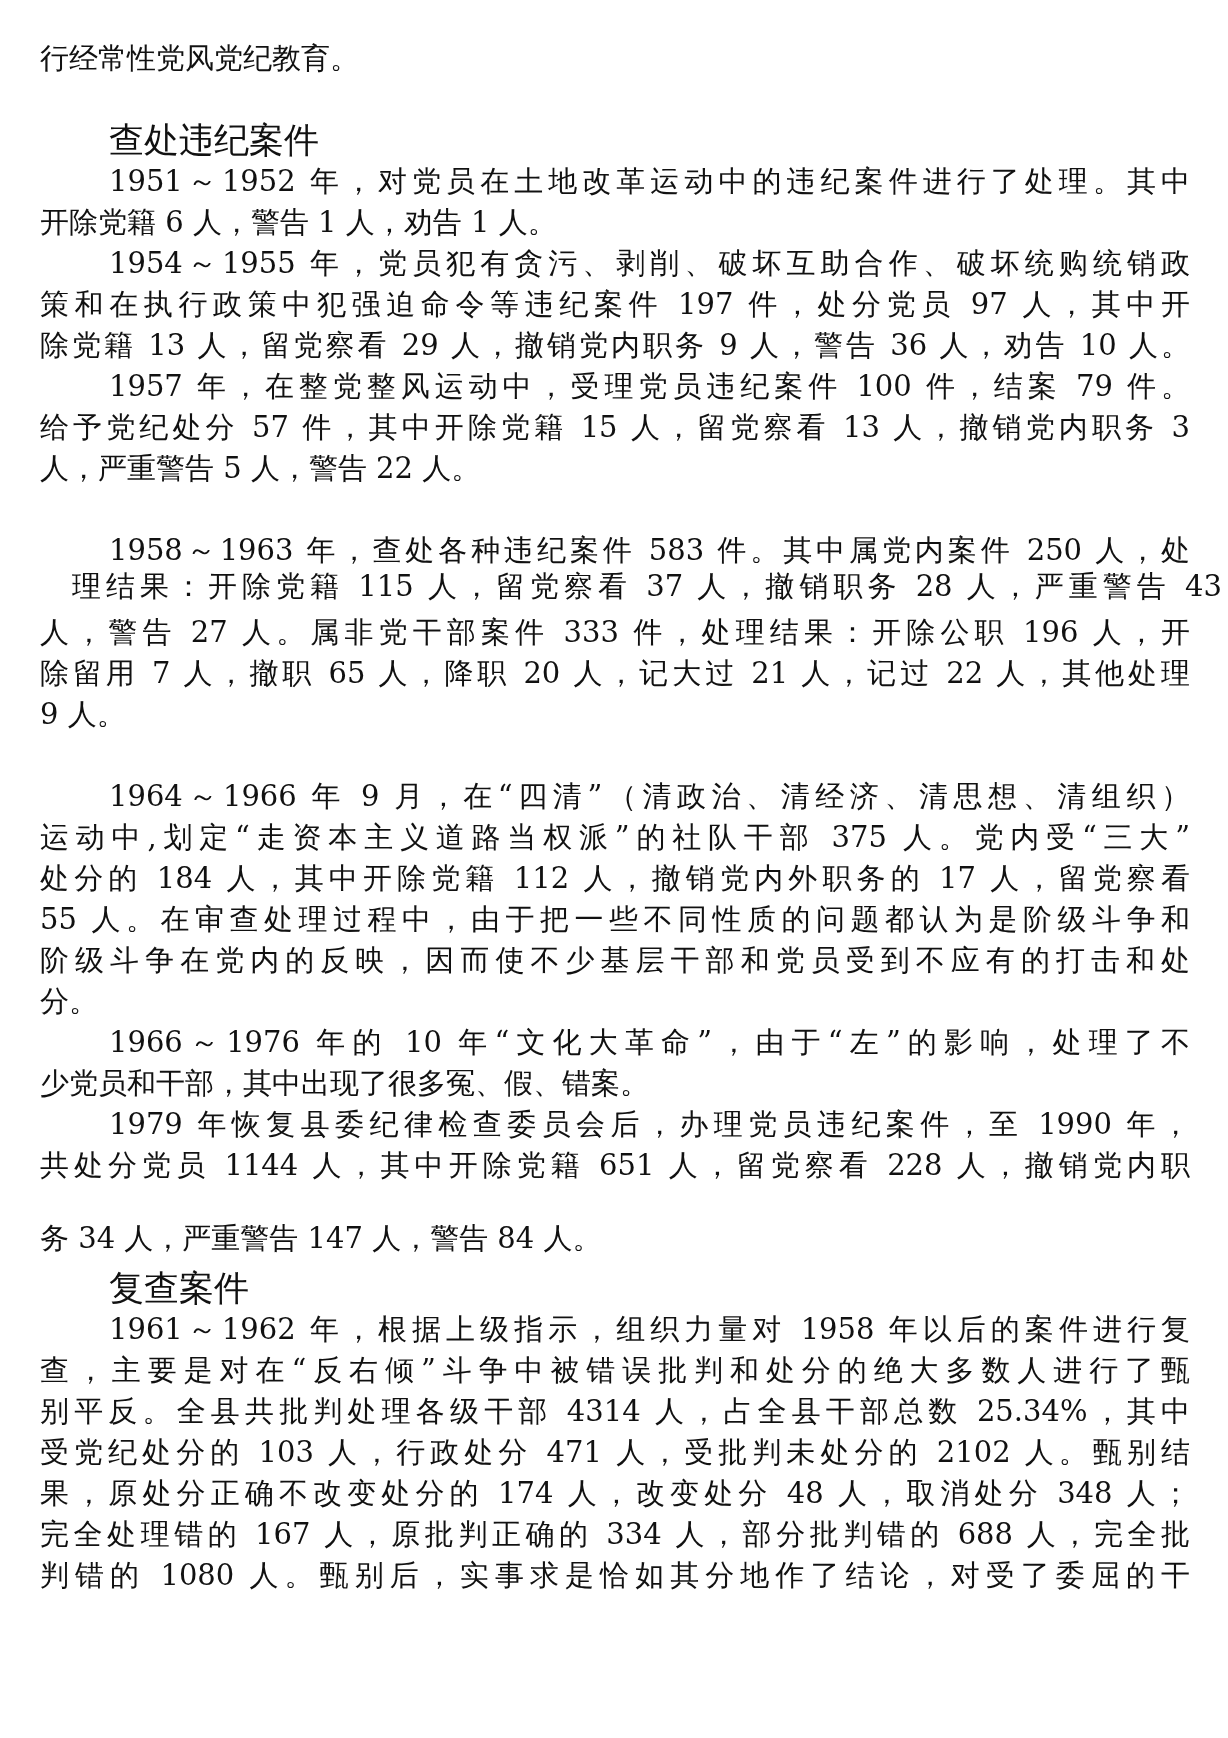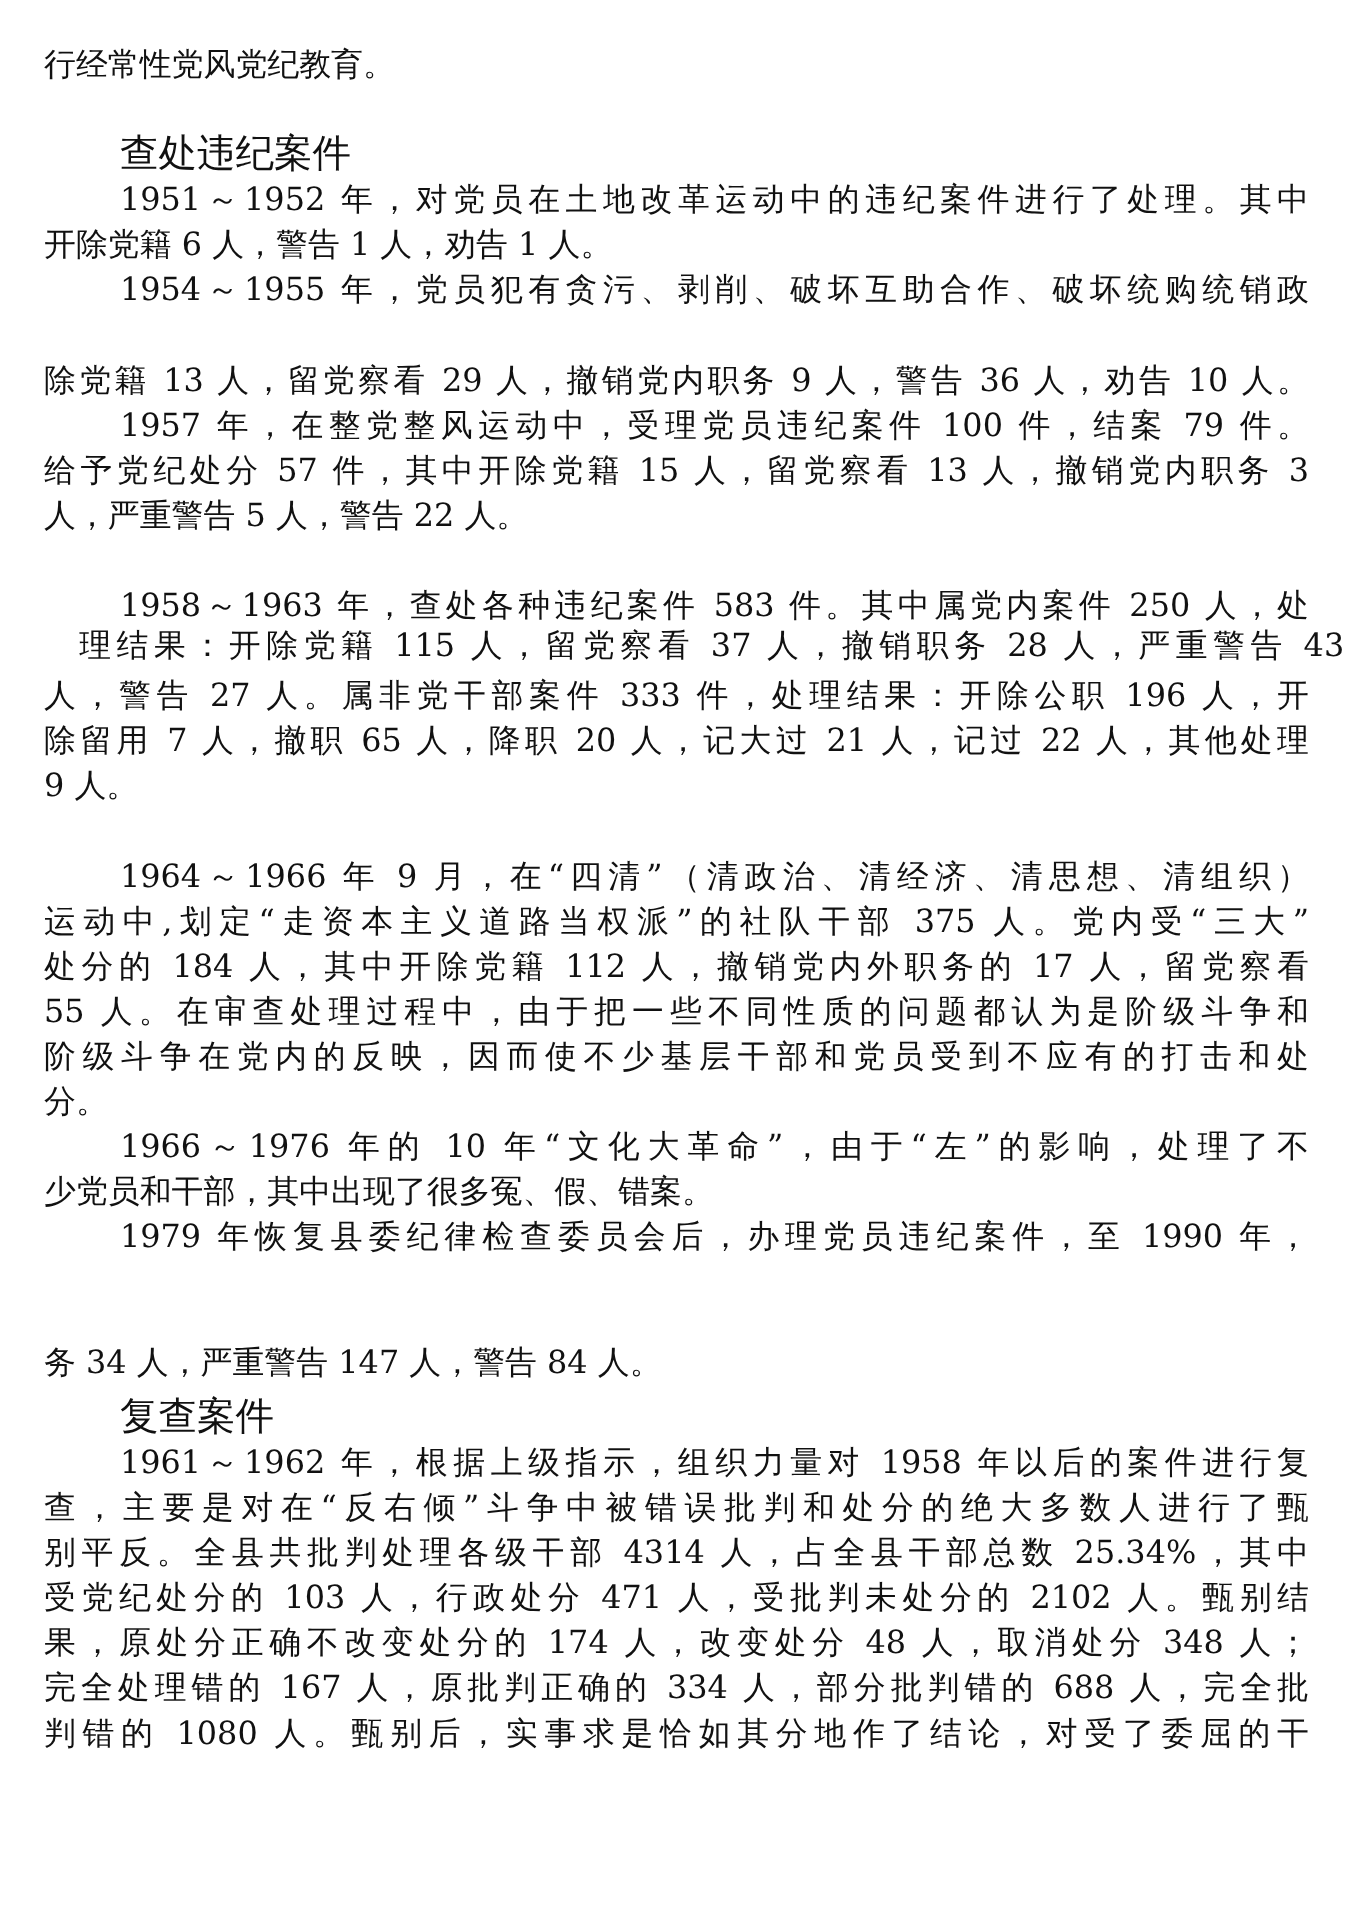--- a/index.html
+++ b/index.html
@@ -54,20 +54,21 @@
 <div class="page">
 
   <div class="line last" style="top:38px;">行经常性党风党纪教育。</div>
 
   <div class="heading" style="top:120px;">查处违纪案件</div>
 
   <div class="line indent" style="top:161px;">1951～1952 年，对党员在土地改革运动中的违纪案件进行了处理。其中</div>
   <div class="line last" style="top:202px;">开除党籍 6 人，警告 1 人，劝告 1 人。</div>
 
   <div class="line indent" style="top:243px;">1954～1955 年，党员犯有贪污、剥削、破坏互助合作、破坏统购统销政</div>
+  <div class="line" style="top:284px;">策和在执行政策中犯强迫命令等违纪案件 197 件，处分党员 97 人，其中开</div>
   <div class="line" style="top:325px;">除党籍 13 人，留党察看 29 人，撤销党内职务 9 人，警告 36 人，劝告 10 人。</div>
 
   <div class="line indent" style="top:366px;">1957 年，在整党整风运动中，受理党员违纪案件 100 件，结案 79 件。</div>
   <div class="line" style="top:407px;">给予党纪处分 57 件，其中开除党籍 15 人，留党察看 13 人，撤销党内职务 3</div>
   <div class="line last" style="top:448px;">人，严重警告 5 人，警告 22 人。</div>
 
   <div class="line indent" style="top:530px;">1958～1963 年，查处各种违纪案件 583 件。其中属党内案件 250 人，处</div>
   <div class="line" style="top:566px;margin-left:32px;">理结果：开除党籍 115 人，留党察看 37 人，撤销职务 28 人，严重警告 43</div>
   <div class="line" style="top:612px;">人，警告 27 人。属非党干部案件 333 件，处理结果：开除公职 196 人，开</div>
   <div class="line" style="top:653px;">除留用 7 人，撤职 65 人，降职 20 人，记大过 21 人，记过 22 人，其他处理</div>
@@ -77,20 +78,21 @@
   <div class="line" style="top:817px;">运动中,划定“走资本主义道路当权派”的社队干部 375 人。党内受“三大”</div>
   <div class="line" style="top:858px;">处分的 184 人，其中开除党籍 112 人，撤销党内外职务的 17 人，留党察看</div>
   <div class="line" style="top:899px;">55 人。在审查处理过程中，由于把一些不同性质的问题都认为是阶级斗争和</div>
   <div class="line" style="top:940px;">阶级斗争在党内的反映，因而使不少基层干部和党员受到不应有的打击和处</div>
   <div class="line last" style="top:981px;">分。</div>
 
   <div class="line indent" style="top:1022px;">1966～1976 年的 10 年“文化大革命”，由于“左”的影响，处理了不</div>
   <div class="line last" style="top:1063px;">少党员和干部，其中出现了很多冤、假、错案。</div>
 
   <div class="line indent" style="top:1104px;">1979 年恢复县委纪律检查委员会后，办理党员违纪案件，至 1990 年，</div>
+  <div class="line" style="top:1145px;">共处分党员 1144 人，其中开除党籍 651 人，留党察看 228 人，撤销党内职</div>
   <div class="line last" style="top:1186px;margin-top:32px;">务 34 人，严重警告 147 人，警告 84 人。</div>
 
   <div class="heading" style="top:1268px;">复查案件</div>
 
   <div class="line indent" style="top:1309px;">1961～1962 年，根据上级指示，组织力量对 1958 年以后的案件进行复</div>
   <div class="line" style="top:1350px;">查，主要是对在“反右倾”斗争中被错误批判和处分的绝大多数人进行了甄</div>
   <div class="line" style="top:1391px;">别平反。全县共批判处理各级干部 4314 人，占全县干部总数 25.34%，其中</div>
   <div class="line" style="top:1432px;">受党纪处分的 103 人，行政处分 471 人，受批判未处分的 2102 人。甄别结</div>
   <div class="line" style="top:1473px;">果，原处分正确不改变处分的 174 人，改变处分 48 人，取消处分 348 人；</div>
   <div class="line" style="top:1514px;">完全处理错的 167 人，原批判正确的 334 人，部分批判错的 688 人，完全批</div>

